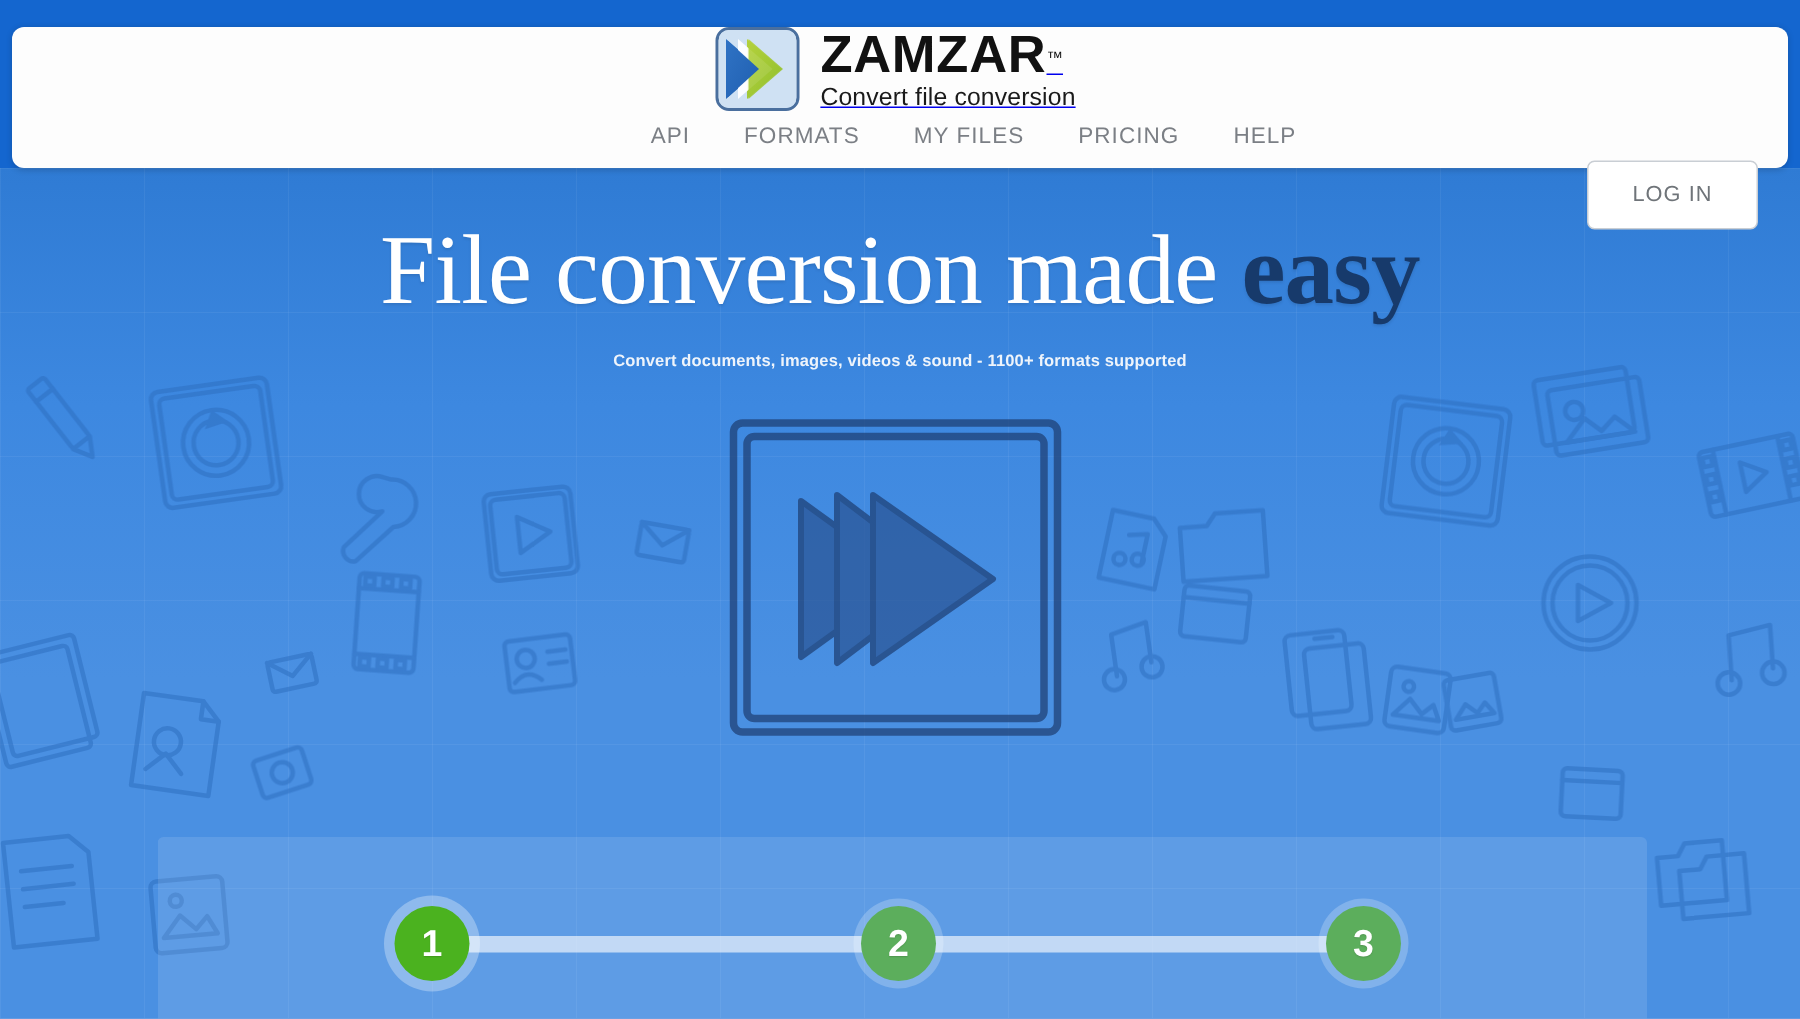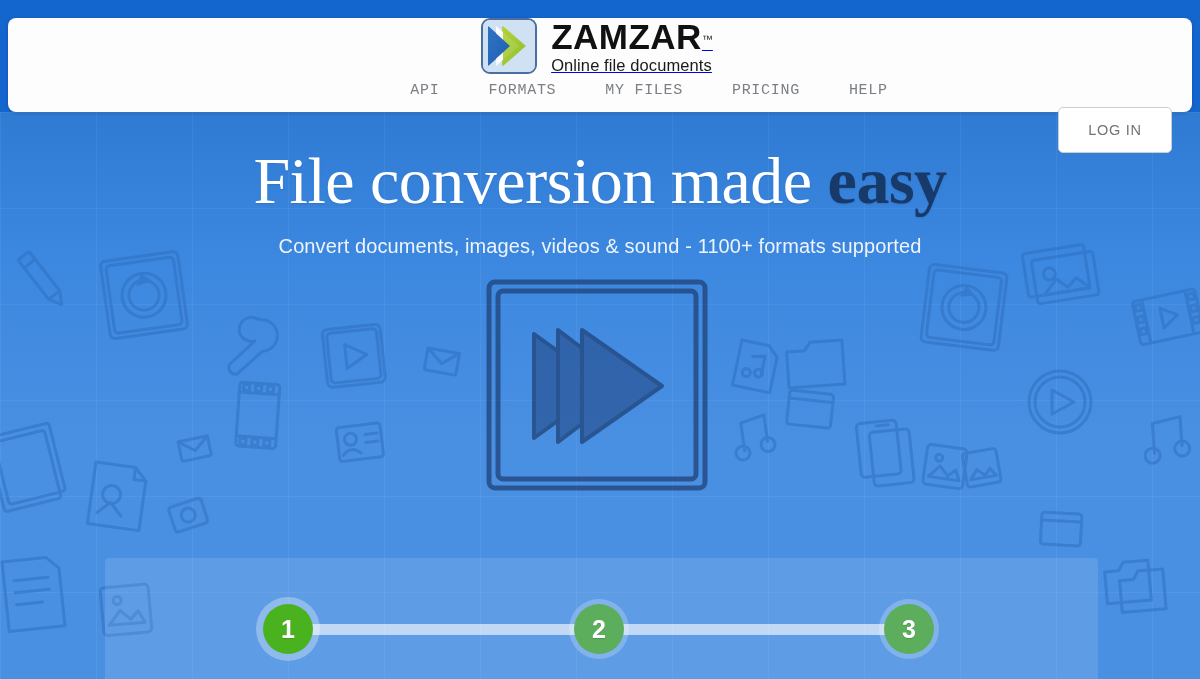--- a/index.html
+++ b/index.html
@@ -48,23 +48,22 @@
   .brand-tm {
     font-size:11px; vertical-align:super; font-weight:400; color:#111;
   }
   .brand-tagline {
     font-size:16.5px; color:#1a1a1a; margin-top:3px; letter-spacing:.1px;
   }
 
   
   #nav {
     margin-left:104px;
-    display:flex; align-items:center; gap:13px;
+    display:flex; align-items:center; gap:0;
     flex:1;
-    font-family:Liberation Mono, monospace;
   }
   .nav-link {
     font-size:15px; letter-spacing:.7px;
     color:#7b7f85; text-decoration:none;
     padding:8px 0; margin-right:36px;
     white-space:nowrap; cursor:pointer;
     display:flex; align-items:center; gap:7px;
   }
   .nav-link:last-of-type { margin-right:0; }
   .caret {
@@ -120,21 +119,21 @@
   }
   #headline {
     font-size:66px; font-weight:400; color:#ffffff;
     letter-spacing:-.5px; line-height:1.05;
     text-shadow:0 1px 2px rgba(0,0,0,.10);
     font-family:Liberation Serif, serif;
   }
   #headline .accent { font-weight:700; color:#173a6b; }
   #subhead {
     margin-top:20px;
-    font-size:20px; color:#eef4fb; font-weight:400;
+    font-size:11px; color:#eef4fb; font-weight:700;
     letter-spacing:.1px;
   }
 
   
   #wizard-panel {
     position:absolute;
     left:105px; top:446px;
     width:993px; height:121px;
     background:rgba(255,255,255,.115);
     border-radius:4px 4px 0 0;
@@ -199,21 +198,21 @@
           <rect x="0" y="0" width="52" height="52" fill="#cfe1f3"></rect>
           <path d="M5 6 L28 26 L5 46 Z" fill="url(#lgBlue)"></path>
           <path d="M19 6 L42 26 L19 46 Z" fill="url(#lgGreen)"></path>
           <path d="M13 6 L36 26 L13 46 Z" fill="#ffffff" opacity="0.93"></path>
           <path d="M20 6 L43 26 L20 46 Z" fill="url(#lgGreen)" opacity="0.9"></path>
           <path d="M6 7 L27 26 L6 45 Z" fill="url(#lgBlue)"></path>
         </svg>
       </span>
       <span class="brand-text">
         <span class="brand-name">ZAMZAR</span><span class="brand-tm">™</span>
-        <div class="brand-tagline">Online file documents</div>
+        <div class="brand-tagline">Convert file conversion</div>
       </span>
     </a>
 
     <nav id="nav">
       <a class="nav-link" href="#">
         <span>API</span>
       </a>
       <a class="nav-link" href="#">
         <span>FORMATS</span>
       </a>

